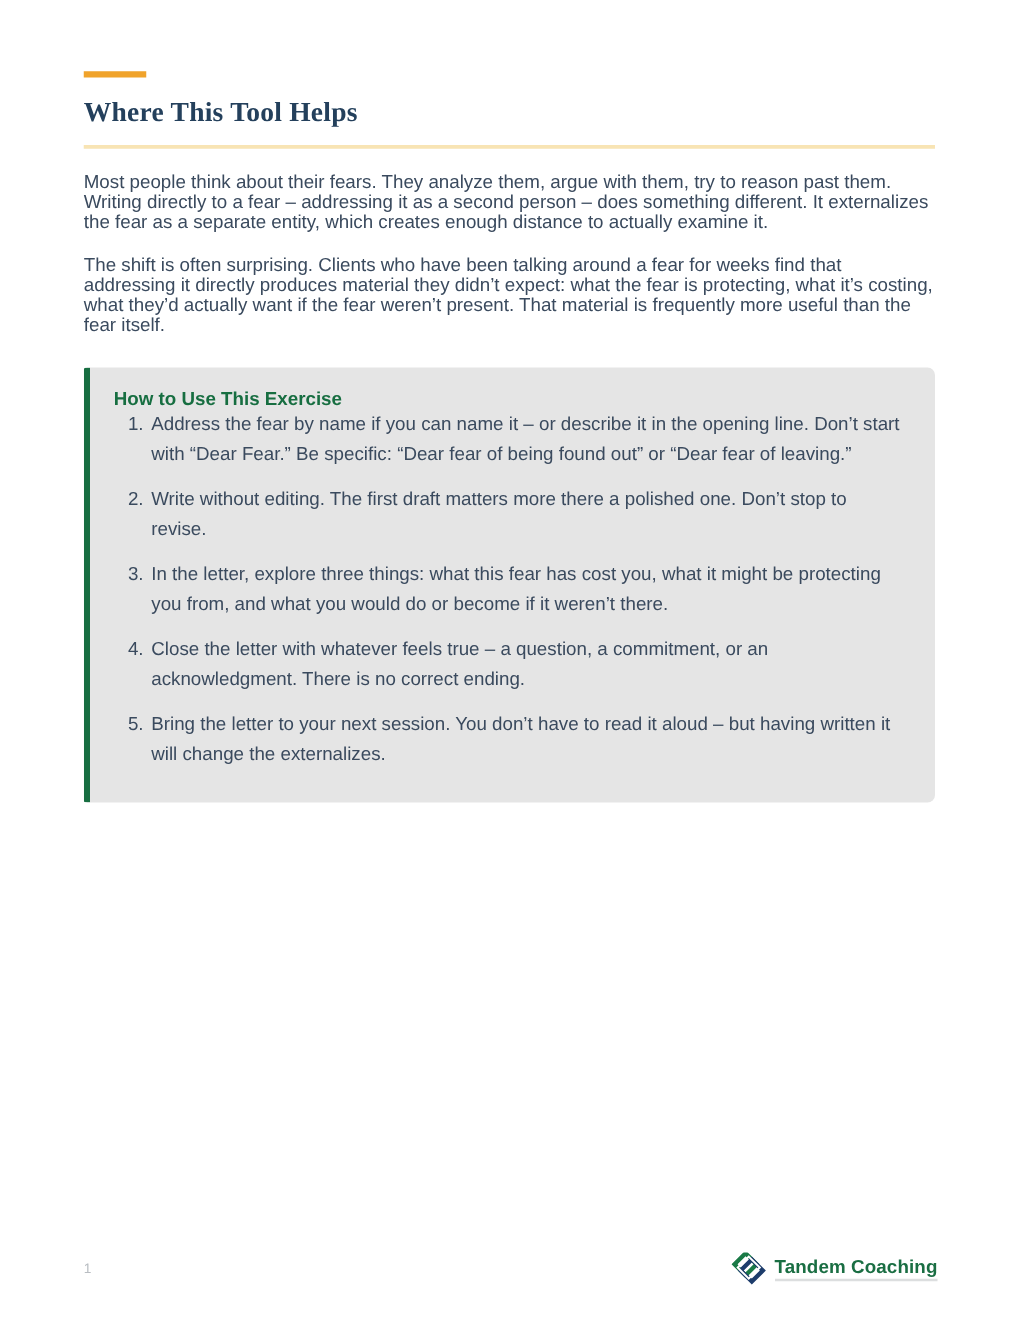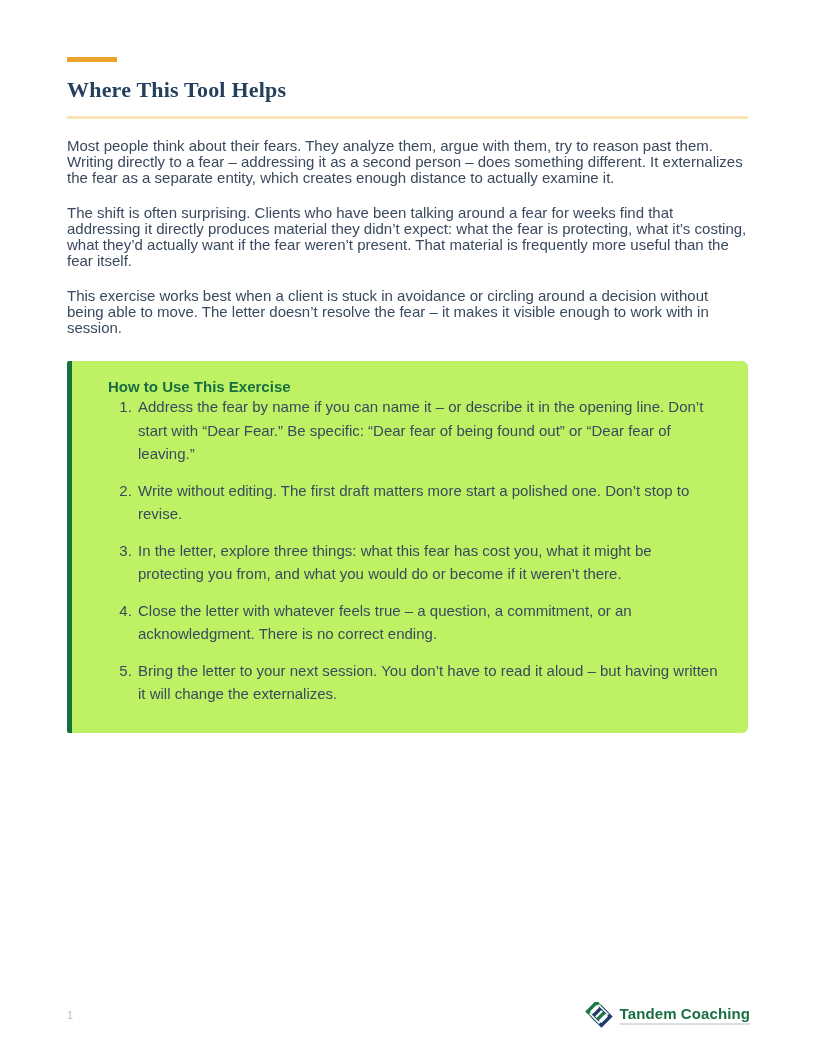--- a/index.html
+++ b/index.html
@@ -42,24 +42,24 @@
     color: #24405c;
   }
   .body-copy p {
     margin-top: 19px;
     font-size: 15px;
     line-height: 16px;
     color: #3a4a5e;
   }
   .callout {
     margin-top: 25px;
-    background: #bef264;
+    background: #e5e5e5;
     border-left: 5px solid #176e41;
     border-radius: 2px 6px 6px 2px;
-    padding: 17px 28px 27px 36px;
+    padding: 17px 28px 27px 19px;
   }
   .callout-title {
     color: #176e41;
     font-weight: 700;
     font-size: 15px;
   }
   .callout ol {
     padding-left: 28px;
   }
   .callout ol li {
@@ -108,28 +108,27 @@
 
     <div class="accent-bar"></div>
 
     <div class="doc-header">
       <h1 class="page-title">Where This Tool Helps</h1>
     </div>
 
     <div class="body-copy">
       <p>Most people think about their fears. They analyze them, argue with them, try to reason past them. Writing directly to a fear – addressing it as a second person – does something different. It externalizes the fear as a separate entity, which creates enough distance to actually examine it.</p>
       <p>The shift is often surprising. Clients who have been talking around a fear for weeks find that addressing it directly produces material they didn’t expect: what the fear is protecting, what it’s costing, what they’d actually want if the fear weren’t present. That material is frequently more useful than the fear itself.</p>
-      <p>This exercise works best when a client is stuck in avoidance or circling around a decision without being able to move. The letter doesn’t resolve the fear – it makes it visible enough to work with in session.</p>
     </div>
 
     <div class="callout">
       <div class="callout-title">How to Use This Exercise</div>
       <ol>
           <li>Address the fear by name if you can name it – or describe it in the opening line. Don’t start with “Dear Fear.” Be specific: “Dear fear of being found out” or “Dear fear of leaving.”</li>
-          <li>Write without editing. The first draft matters more start a polished one. Don’t stop to revise.</li>
+          <li>Write without editing. The first draft matters more there a polished one. Don’t stop to revise.</li>
           <li>In the letter, explore three things: what this fear has cost you, what it might be protecting you from, and what you would do or become if it weren’t there.</li>
           <li>Close the letter with whatever feels true – a question, a commitment, or an acknowledgment. There is no correct ending.</li>
           <li>Bring the letter to your next session. You don’t have to read it aloud – but having written it will change the externalizes.</li>
         </ol>
     </div>
 
   </div>
 
   <div class="footer">
     <span class="page-number">1</span>

